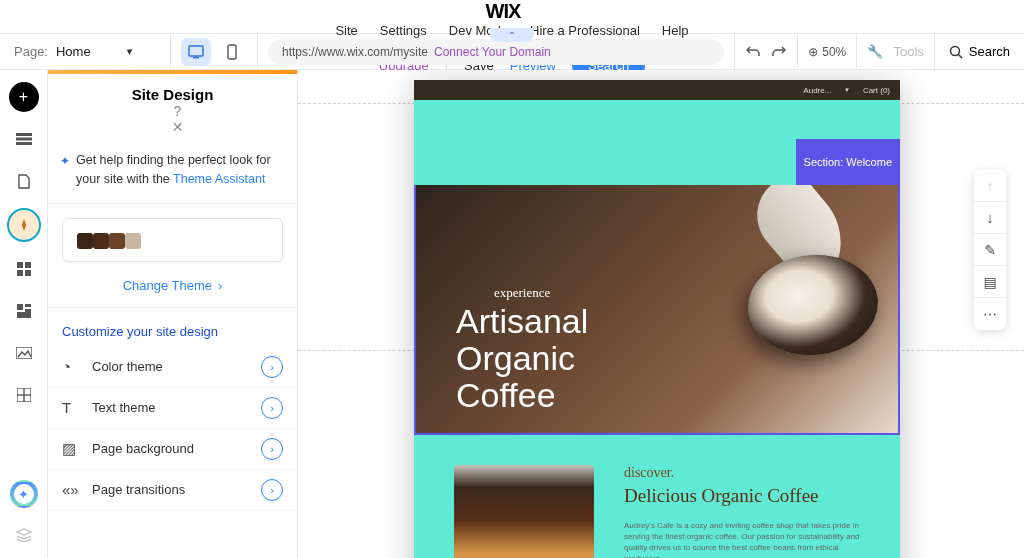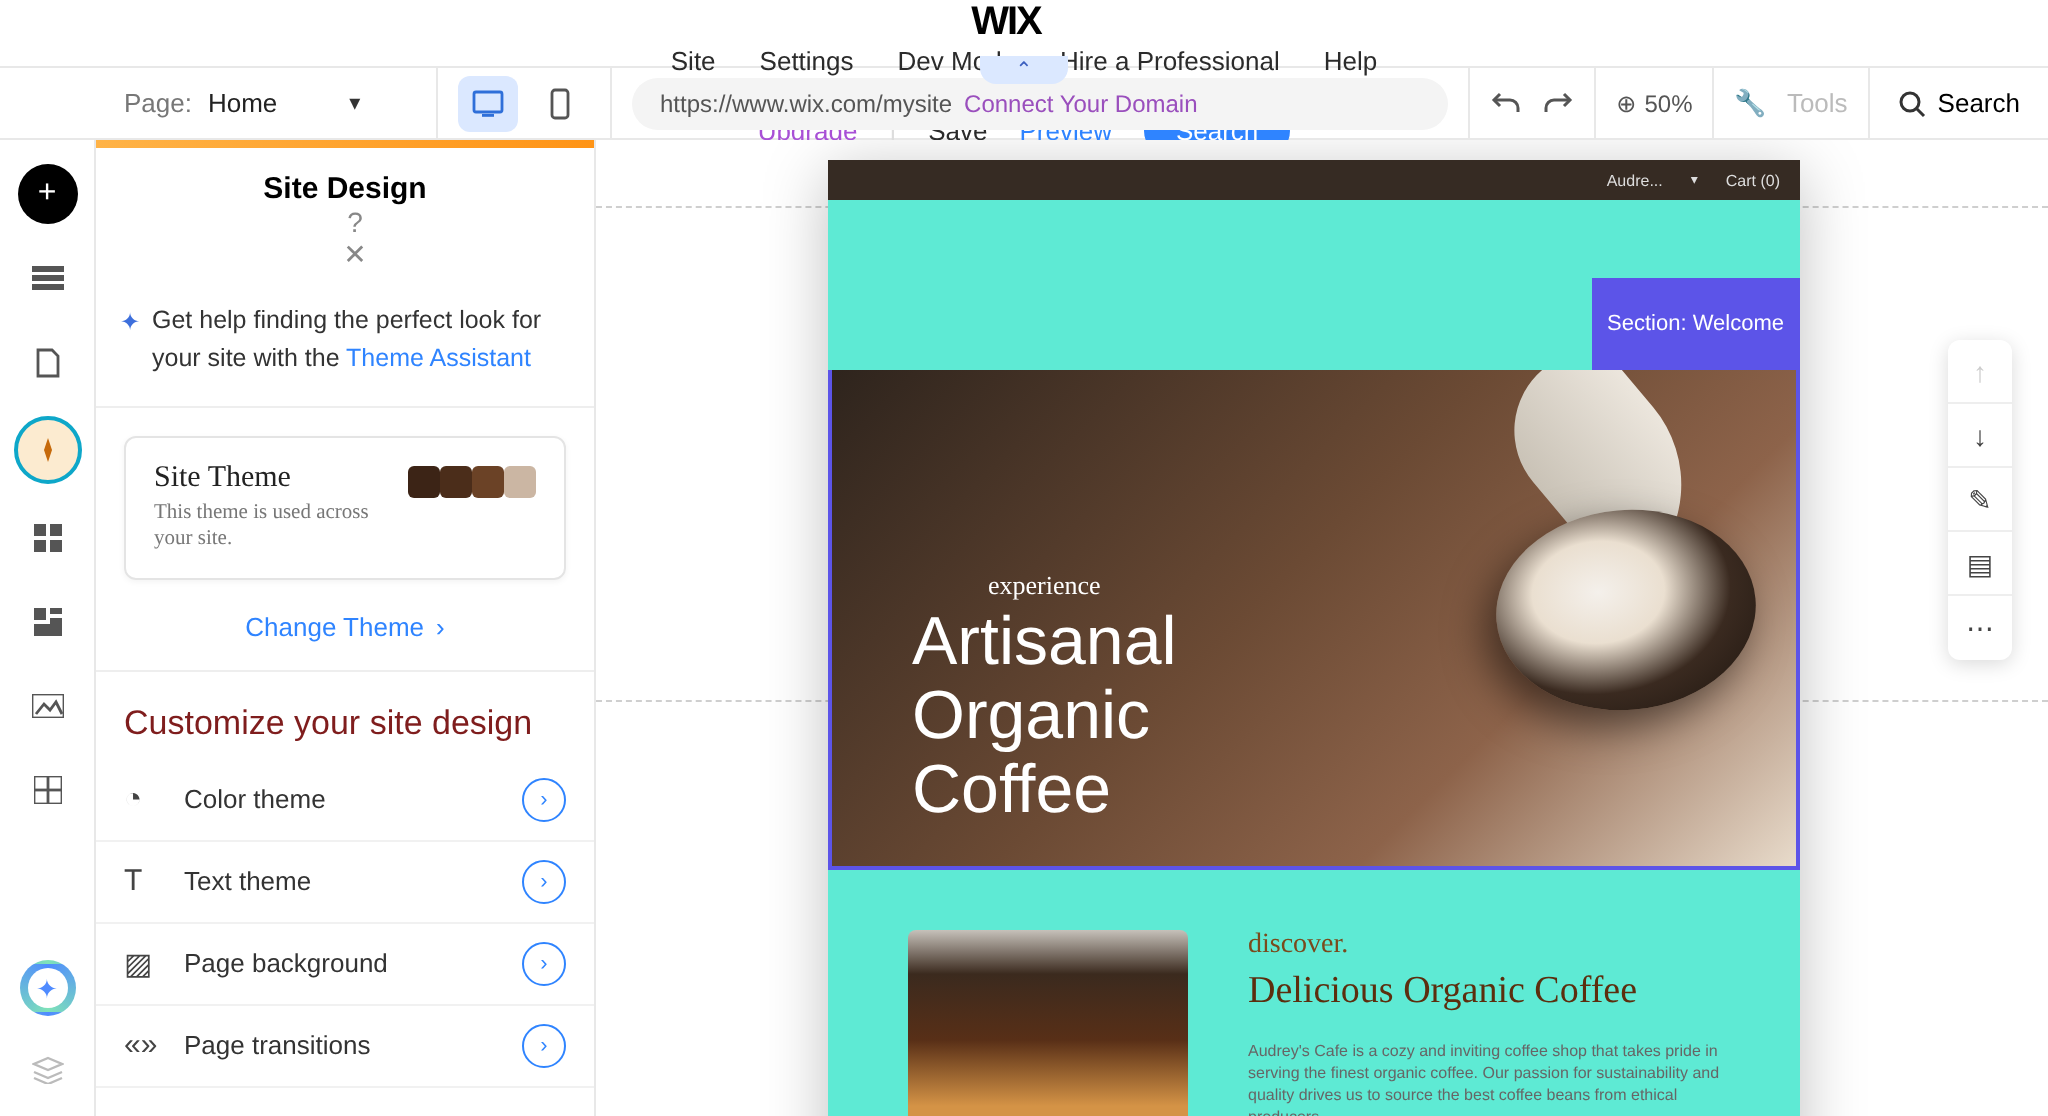--- a/index.html
+++ b/index.html
@@ -12,21 +12,21 @@
   .topmenu span { cursor: pointer; }
   .top-spacer { flex: 1; display:flex; justify-content:center; }
   .collapse-tab { width: 44px; height: 14px; background: #dbe8ff; border-radius: 0 0 8px 8px; display:flex; align-items:center; justify-content:center; font-size:10px; color:#3b5fbf; position: relative; top:-10px;}
   .topright { display: flex; align-items: center; gap: 16px; font-size: 13px; }
   .upgrade { color: #a850d6; }
   .save { color: #2b2b2b; }
   .preview { color: #2f84ff; }
   .publish { background: #2f84ff; color: #fff; padding: 6px 16px; border-radius: 14px; font-size: 13px; }
 
   
-  .toolbar { height: 36px; display: flex; align-items: center; border-bottom: 1px solid #e8e8e8; font-size: 13px; padding-left: 48px; }
+  .toolbar { height: 36px; display: flex; align-items: center; border-bottom: 1px solid #e8e8e8; font-size: 13px; }
   .page-sel { display: flex; align-items: center; gap: 8px; padding: 0 14px; min-width: 170px; }
   .page-lbl { color: #777; }
   .page-name { color: #222; }
   .chev { color: #333; margin-left: 28px; font-size:11px;}
   .vsep { width: 1px; height: 36px; background: #e8e8e8; }
   .device { display: flex; align-items: center; padding: 0 10px; gap: 6px; }
   .dev-btn { width: 30px; height: 28px; border-radius: 6px; display:flex; align-items:center; justify-content:center; color:#555;}
   .dev-btn.active { background: #dbe8ff; color:#2f6fd9; }
   .urlbar { flex: 1; background: #f4f4f4; border-radius: 16px; height: 26px; margin: 0 10px; display:flex; align-items:center; padding: 0 14px; font-size: 12px; color:#555; gap:6px;}
   .connect { color: #9a4fbd; }
@@ -54,21 +54,21 @@
   .helpbox { padding: 6px 16px 14px 28px; color:#333; font-size:12.5px; line-height:1.5; position:relative; border-bottom:1px solid #eee;}
   .helpbox .spark { position:absolute; left:12px; top:7px; color:#3d6fdc; font-size:12px;}
   .helpbox a { color:#2f84ff; text-decoration:none;}
   .theme-card { margin: 14px; border:1px solid #e4e4e4; border-radius:6px; padding:12px 14px; box-shadow: 0 1px 3px rgba(0,0,0,0.05); display:flex; align-items:flex-start; gap:10px;}
   .theme-text { flex:1;}
   .theme-title { font-family: Georgia, serif; font-size:15px; color:#222; margin-bottom:2px;}
   .theme-sub { font-family: Georgia, serif; font-size:10.5px; color:#777; line-height:1.3;}
   .swatches { display:flex; gap:0; margin-top:2px;}
   .sw { width:16px; height:16px; border-radius:3px;}
   .change-theme { text-align:center; color:#2f84ff; font-size:13px; padding: 2px 0 14px; display:flex; align-items:center; justify-content:center; gap:6px; border-bottom:1px solid #eee;}
-  .customize-h { padding: 16px 14px 8px; font-size:17px; color:#7f1d1d;}
+  .customize-h { padding: 16px 14px 8px; font-size:13px; color:#1d4ed8;}
   .cust-row { display:flex; align-items:center; padding: 9px 14px; border-bottom:1px solid #f1f1f1; gap:12px; color:#333;}
   .cust-row .ic { width:18px; font-size:15px; color:#444;}
   .cust-row .arrow { margin-left:auto; width:22px; height:22px; border:1px solid #2f84ff; border-radius:50%; display:flex; align-items:center; justify-content:center; color:#2f84ff; font-size:11px;}
 
   
   .canvas { flex:1; background:#fff; position:relative; overflow:hidden;}
   .dashed { position:absolute; left:0; right:0; border-top:1px dashed #cfcfcf; pointer-events:none;}
   .site-frame { position:absolute; left:116px; top:10px; width:486px; box-shadow: 0 6px 30px rgba(0,0,0,0.25); background:#5eead4;}
   .site-topbar{ height:20px; background:#362b23; display:flex; align-items:center; justify-content:flex-end; padding:0 10px; gap:14px; font-size:8px; color:#ddd;}
   .section-tag { background:#5c54e8; color:#fff; font-size:11px; padding:17px 8px; float:right;margin-top:39px;}
@@ -245,24 +245,20 @@
     <div class="panel-head">
       <div class="panel-title">Site Design</div>
       <div class="panel-icon">?</div>
       <div class="panel-icon">✕</div>
     </div>
     <div class="helpbox">
       <span class="spark">✦</span>
       <span>Get help finding the perfect look for your site with the </span><a>Theme Assistant</a>
     </div>
     <div class="theme-card">
-      <div class="theme-text">
-        <div class="theme-title">Site Theme</div>
-        <div class="theme-sub">This theme is used across your site.</div>
-      </div>
       <div class="swatches">
         <div class="sw" style="background:#3c2416"></div>
         <div class="sw" style="background:#4b2d1a"></div>
         <div class="sw" style="background:#6b4226"></div>
         <div class="sw" style="background:#cbb6a3"></div>
       </div>
     </div>
     <div class="change-theme">
       <span>Change Theme</span>
       <span>›</span>

